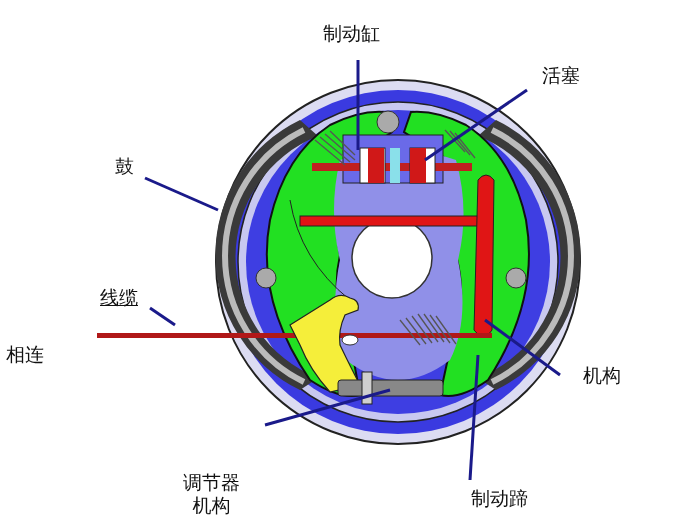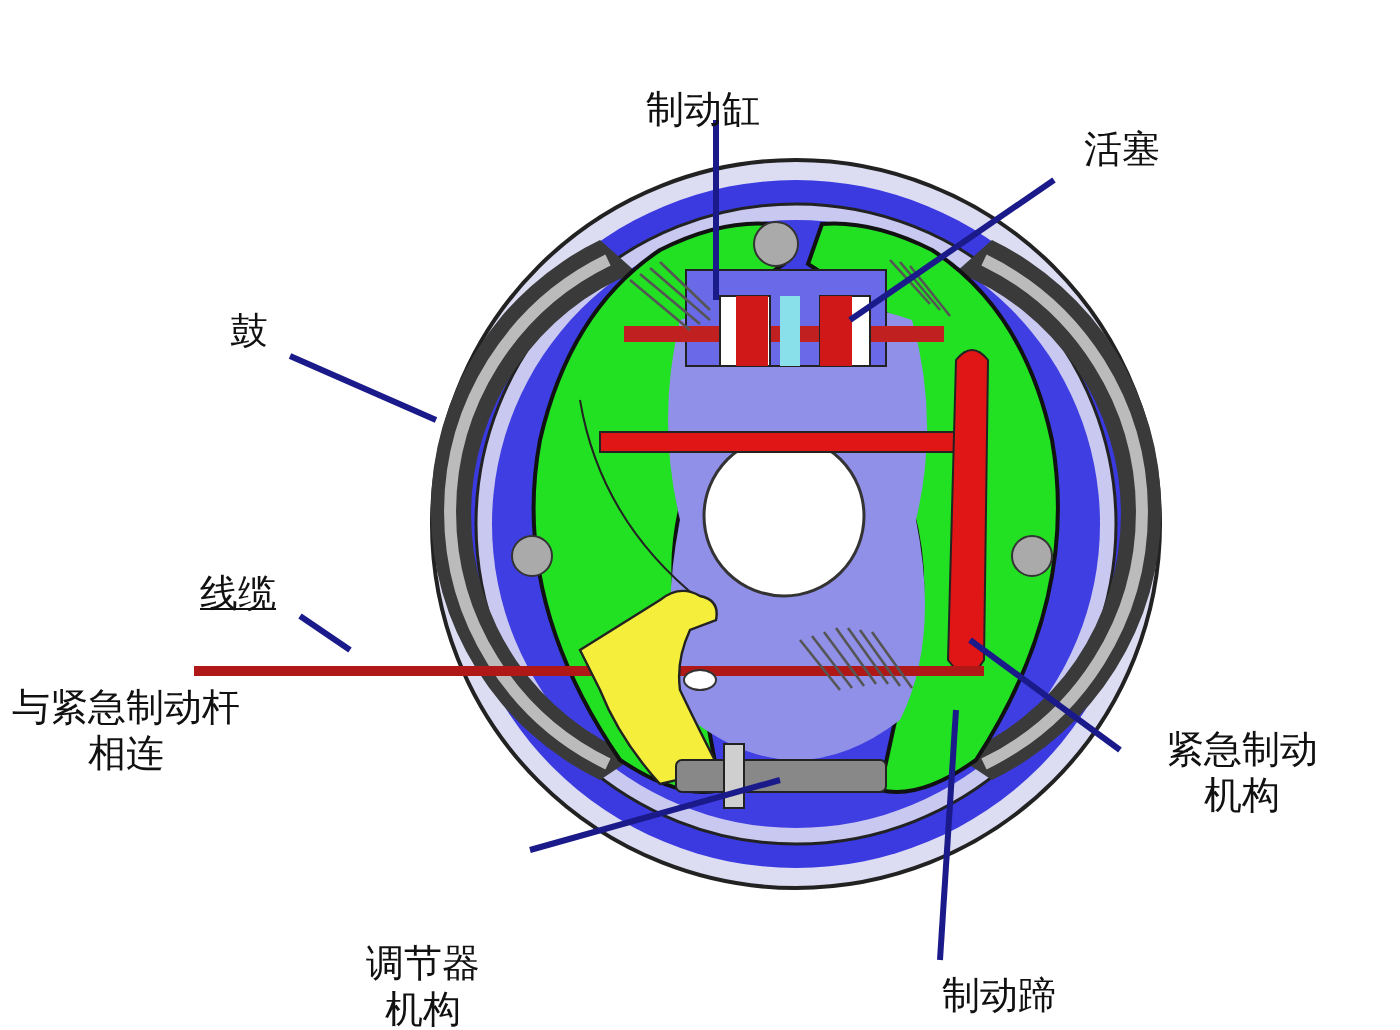--- a/index.html
+++ b/index.html
@@ -88,29 +88,27 @@
     <line x1="358" y1="60" x2="358" y2="150"></line>
     <line x1="527" y1="90" x2="425" y2="160"></line>
     <line x1="145" y1="178" x2="218" y2="210"></line>
     <line x1="150" y1="308" x2="175" y2="325"></line>
     <line x1="560" y1="375" x2="485" y2="320"></line>
     <line x1="265" y1="425" x2="390" y2="390"></line>
     <line x1="470" y1="480" x2="478" y2="355"></line>
   </g>
 </svg>
 
-<div class="label" style="left:323px; top:44px;">制动缸</div>
+<div class="label" style="left:323px; top:22px;">制动缸</div>
 <div class="label" style="left:542px; top:64px;">活塞</div>
 <div class="label" style="left:115px; top:155px;">鼓</div>
 <div class="label" style="left:100px; top:286px;text-decoration:underline;">线缆</div>
 <div class="label" style="left:6px; top:343px;">
-  <div>与紧急制动杆</div>
   <div>相连</div>
 </div>
 <div class="label" style="left:583px; top:364px;">
-  <div>紧急制动</div>
   <div>机构</div>
 </div>
 <div class="label" style="left:183px; top:429px;margin-top:42px;">
   <div>调节器</div>
   <div>机构</div>
 </div>
 <div class="label" style="left:435px; top:487px;margin-left:36px;">制动蹄</div>
 
 </body></html>

